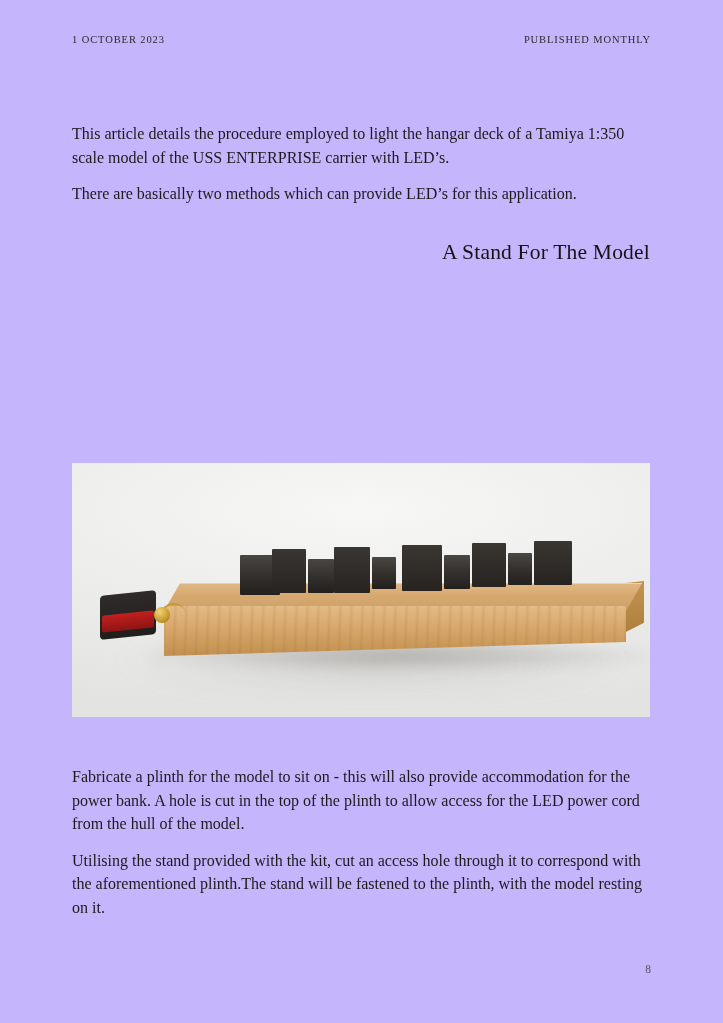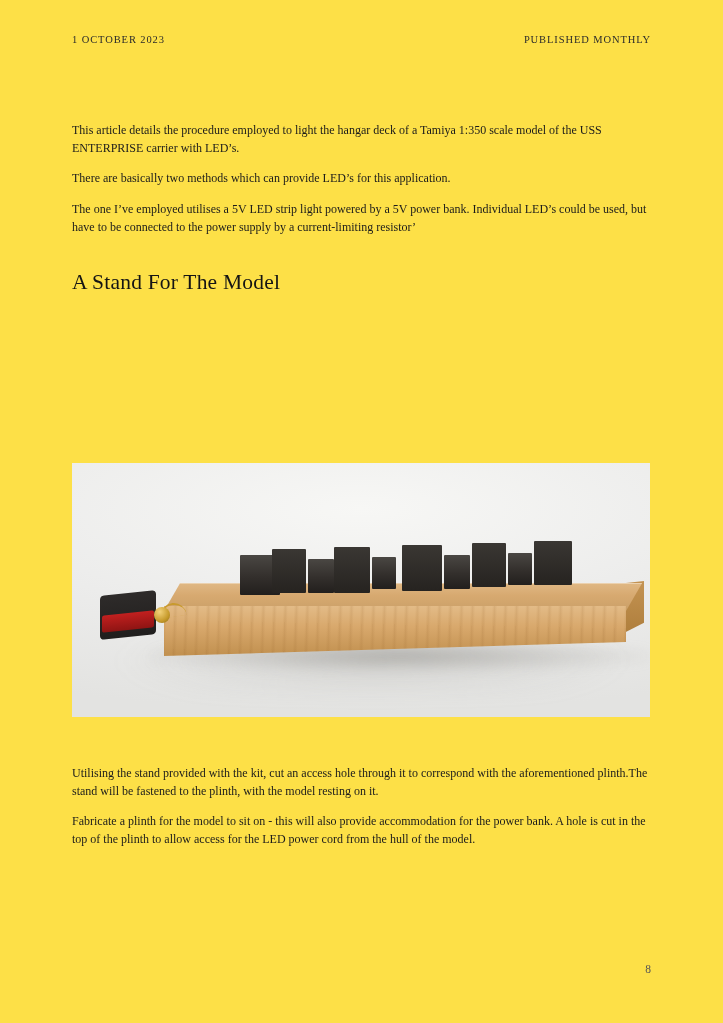--- a/index.html
+++ b/index.html
@@ -11,21 +11,21 @@
     width: 723px;
     height: 1023px;
     position: relative;
     font-family: "Liberation Serif", serif;
     color: #1a1a1a;
     overflow: hidden;
   }
   .page {
     position: absolute;
     inset: 0;
-    background: #fde047;
+    background: #c4b5fd;
   }
 
   
   .runhead {
     position: absolute;
     top: 34px;
     left: 72px;
     right: 72px;
     display: flex;
     justify-content: space-between;
@@ -40,30 +40,30 @@
 
   
   .column {
     position: absolute;
     top: 122px;
     left: 72px;
     width: 578px;
   }
   p.para {
     margin: 0 0 13px 0;
-    font-size: 12px;
+    font-size: 16px;
     line-height: 1.47;
     text-align: left;
     color: #1b1b1b;
   }
 
   
   .section-title {
     margin: 34px 0 18px 0;
-    text-align: left;
+    text-align: right;
     font-size: 21.5px;
     font-weight: normal;
     letter-spacing: 0.2px;
     color: #141414;
   }
 
   
   .figure {
     position: absolute;
     top: 463px;
@@ -205,21 +205,20 @@
 <div class="page">
 
   <div class="runhead">
     <span class="left">1 OCTOBER 2023</span>
     <span class="right">PUBLISHED MONTHLY</span>
   </div>
 
   <div class="column">
     <p class="para">This article details the procedure employed to light the hangar deck of a Tamiya 1:350 scale model of the USS ENTERPRISE carrier with LED’s.</p>
     <p class="para">There are basically two methods which can provide LED’s for this application.</p>
-    <p class="para"> The one I’ve employed utilises a 5V LED strip light powered by a 5V power bank. Individual LED’s could be used, but have to be connected to the power supply by a current-limiting resistor’</p>
     <h2 class="section-title">A Stand For The Model</h2>
   </div>
 
   <figure class="figure" style="margin:0;">
     <div class="photo">
       <div class="shadow-soft"></div>
       <div class="shadow-main"></div>
 
       <div class="plinth-right"></div>
       <div class="plinth-top"></div>
@@ -237,19 +236,19 @@
       <div class="blk face" style="left:462px; top:78px; width:38px; height:44px;"></div>
 
       <div class="bank"></div>
       <div class="bank-red"></div>
       <div class="wire"></div>
       <div class="brass"></div>
     </div>
   </figure>
 
   <div class="column-lower">
+    <p class="para">Fabricate a plinth for the model to sit on - this will also provide accommodation for the power bank. A hole is cut in the top of the plinth to allow access for the LED power cord from the hull of the model.</p>
     <p class="para">Utilising the stand provided with the kit, cut an access hole through it to correspond with the aforementioned plinth.The stand will be fastened to the plinth, with the model resting on it.</p>
-    <p class="para">Fabricate a plinth for the model to sit on - this will also provide accommodation for the power bank. A hole is cut in the top of the plinth to allow access for the LED power cord from the hull of the model.</p>
   </div>
 
   <div class="folio">8</div>
 
 </div>
 
 </body></html>

